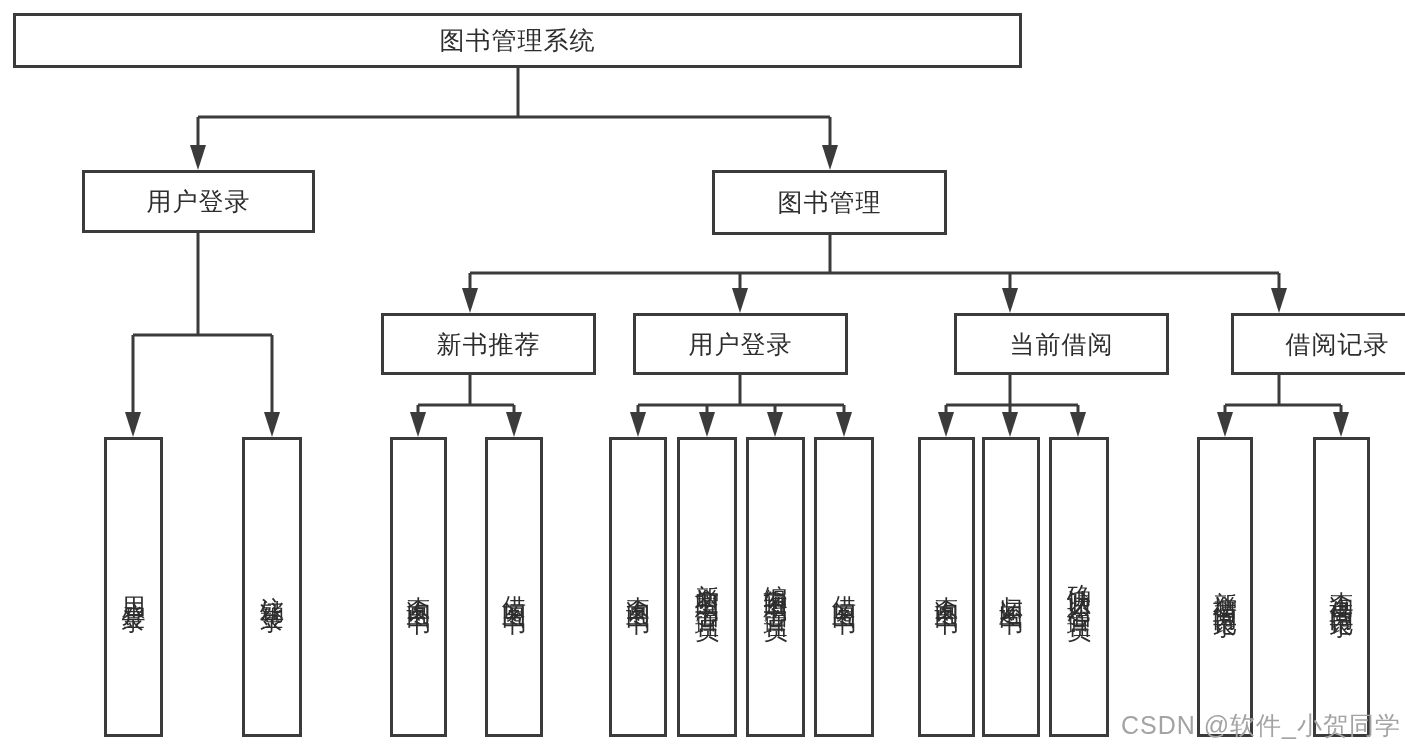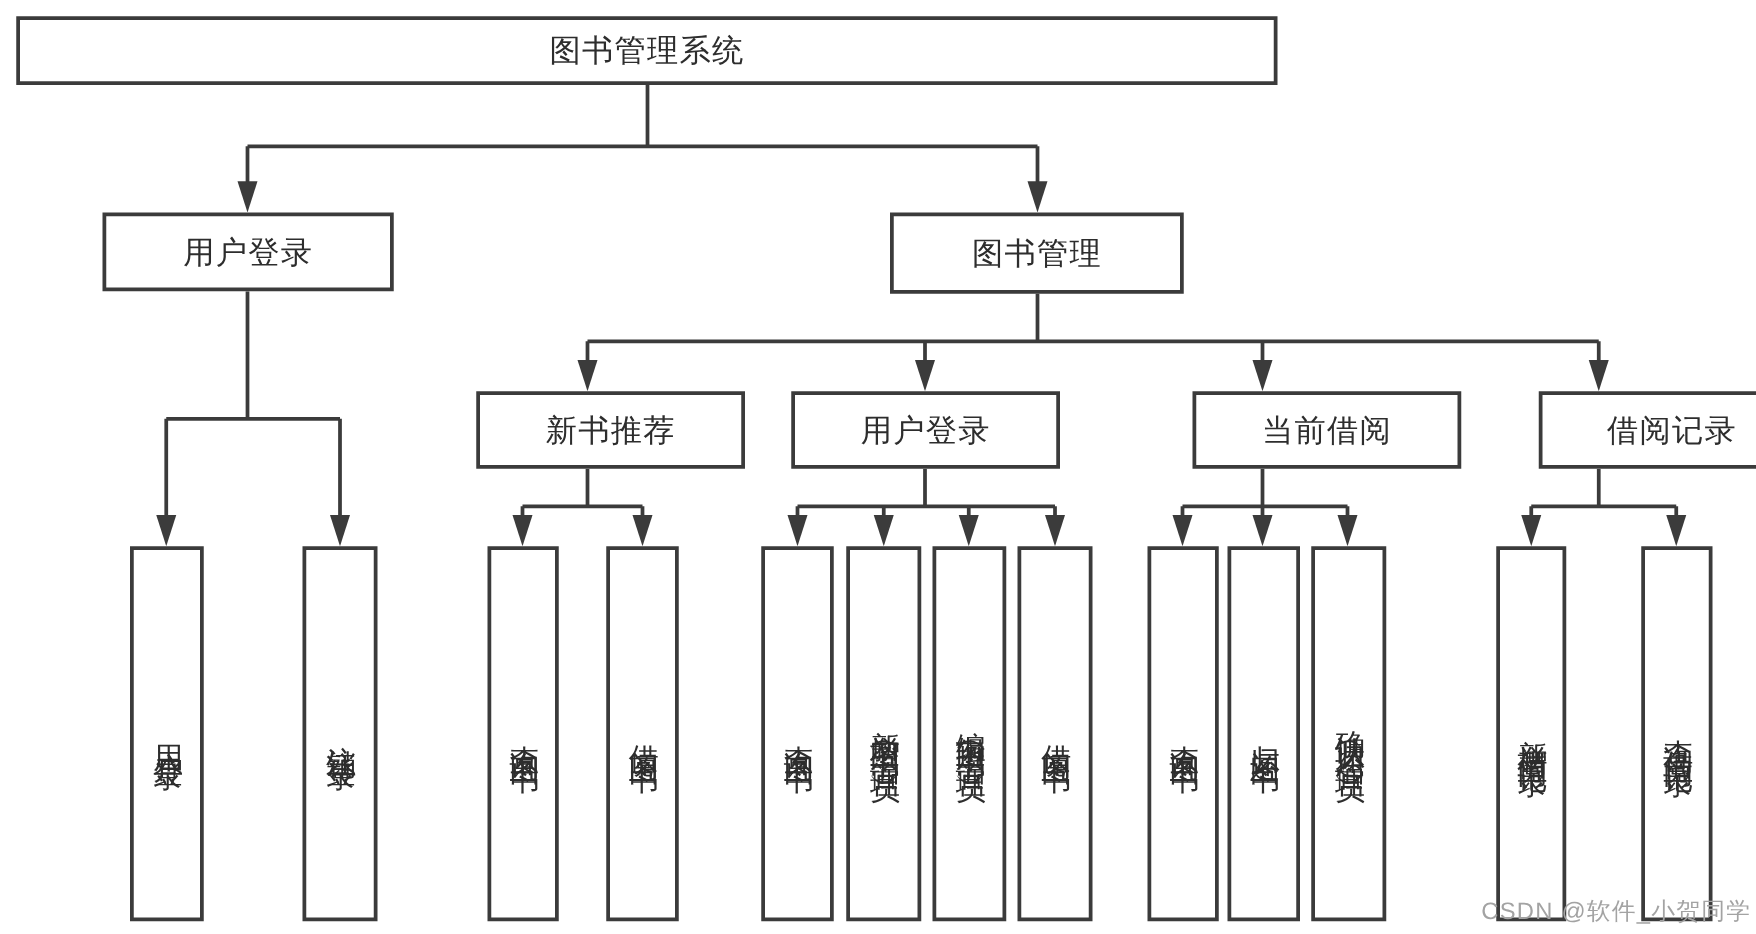--- a/index.html
+++ b/index.html
@@ -69,21 +69,21 @@
   .L8  { left: 814px;  width: 60px; }
   .L9  { left: 918px;  width: 57px; }
   .L10 { left: 982px;  width: 58px; }
   .L11 { left: 1049px; width: 60px; }
   .L12 { left: 1197px; width: 56px; }
   .L13 { left: 1313px; width: 57px; }
   #watermark {
     position: absolute;
     right: 4px;
     bottom: 5px;
-    font-size: 19px;
+    font-size: 25px;
     color: #a3a3a3;
     letter-spacing: 1px;
     white-space: nowrap;
     z-index: 10;
   }
 </style>
 </head>
 <body>
 
 <div id="stage">

